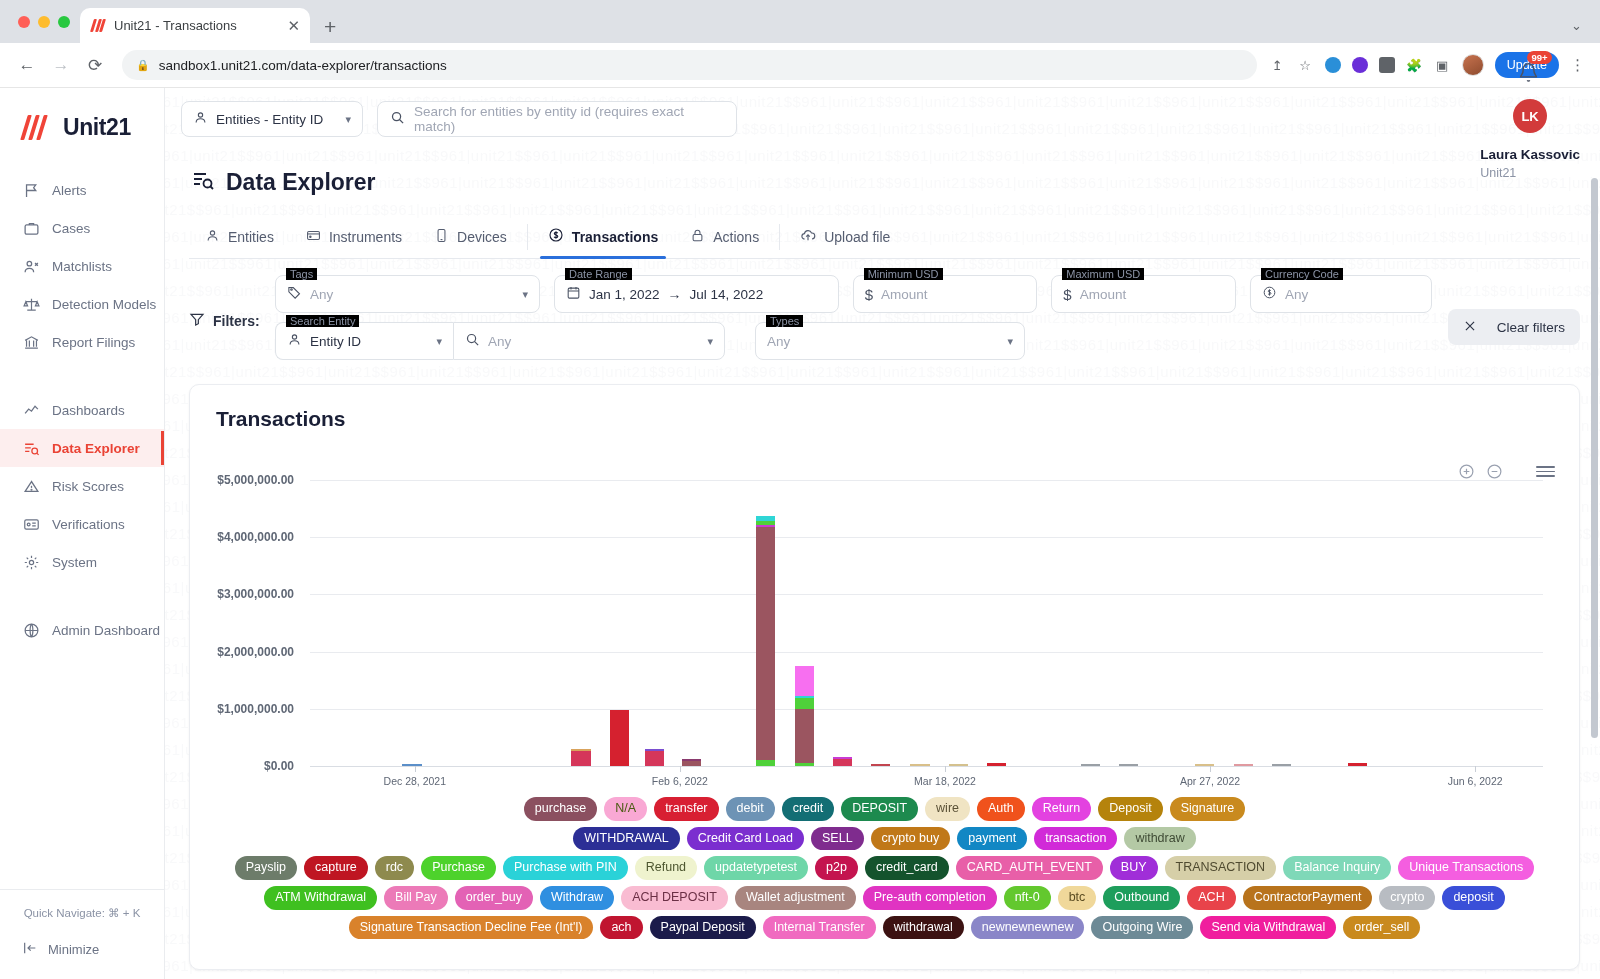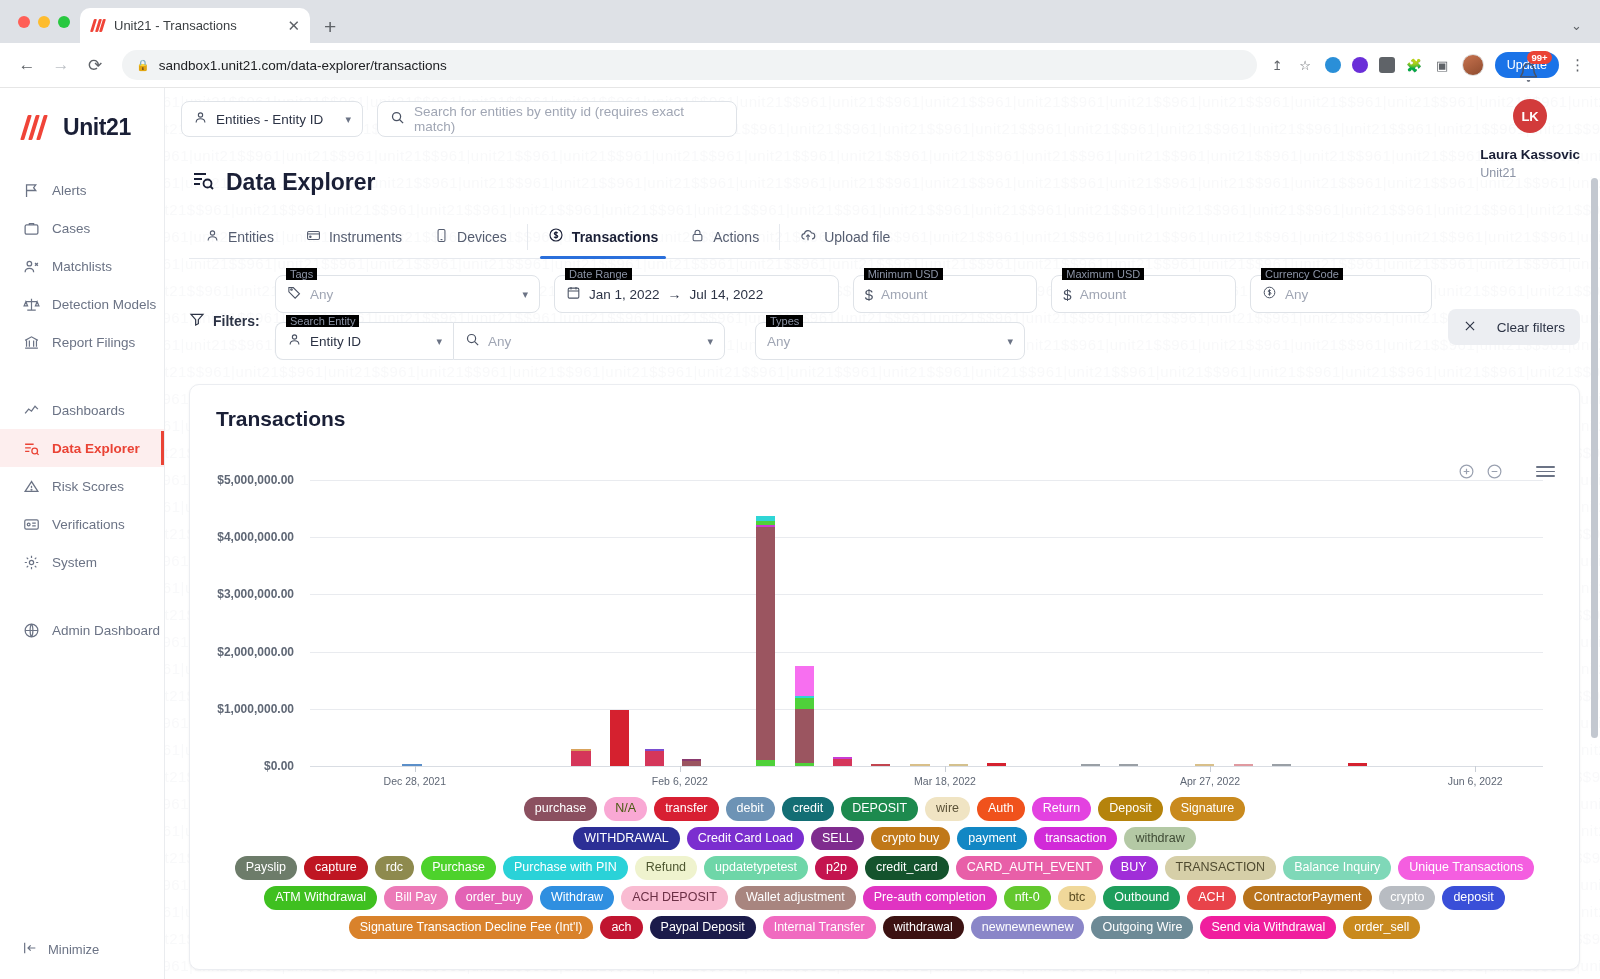--- a/index.html
+++ b/index.html
@@ -452,20 +452,21 @@
               <svg width="17" height="17" viewBox="0 0 24 24" fill="none" stroke="currentColor" stroke-width="1.7">
                 <circle cx="12" cy="12" r="9"></circle>
                 <path d="M3 12h18M12 3c2.6 3 2.6 15 0 18M12 3c-2.6 3-2.6 15 0 18"></path>
               </svg>
             </span>
           <span>Admin Dashboard</span>
         </div>
       </div>
 
       <div class="sidebar-spacer"></div>
+      <div class="quick-nav">Quick Navigate: ⌘ + K</div>
       <div class="minimize">
         <span class="ic"><svg width="16" height="16" viewBox="0 0 24 24" fill="none" stroke="currentColor" stroke-width="1.8">
               <path d="M4 4v16M20 12H9M13 8l-4 4 4 4"></path>
             </svg></span>
         <span>Minimize</span>
       </div>
     </div>
 
     <div class="main">
 

